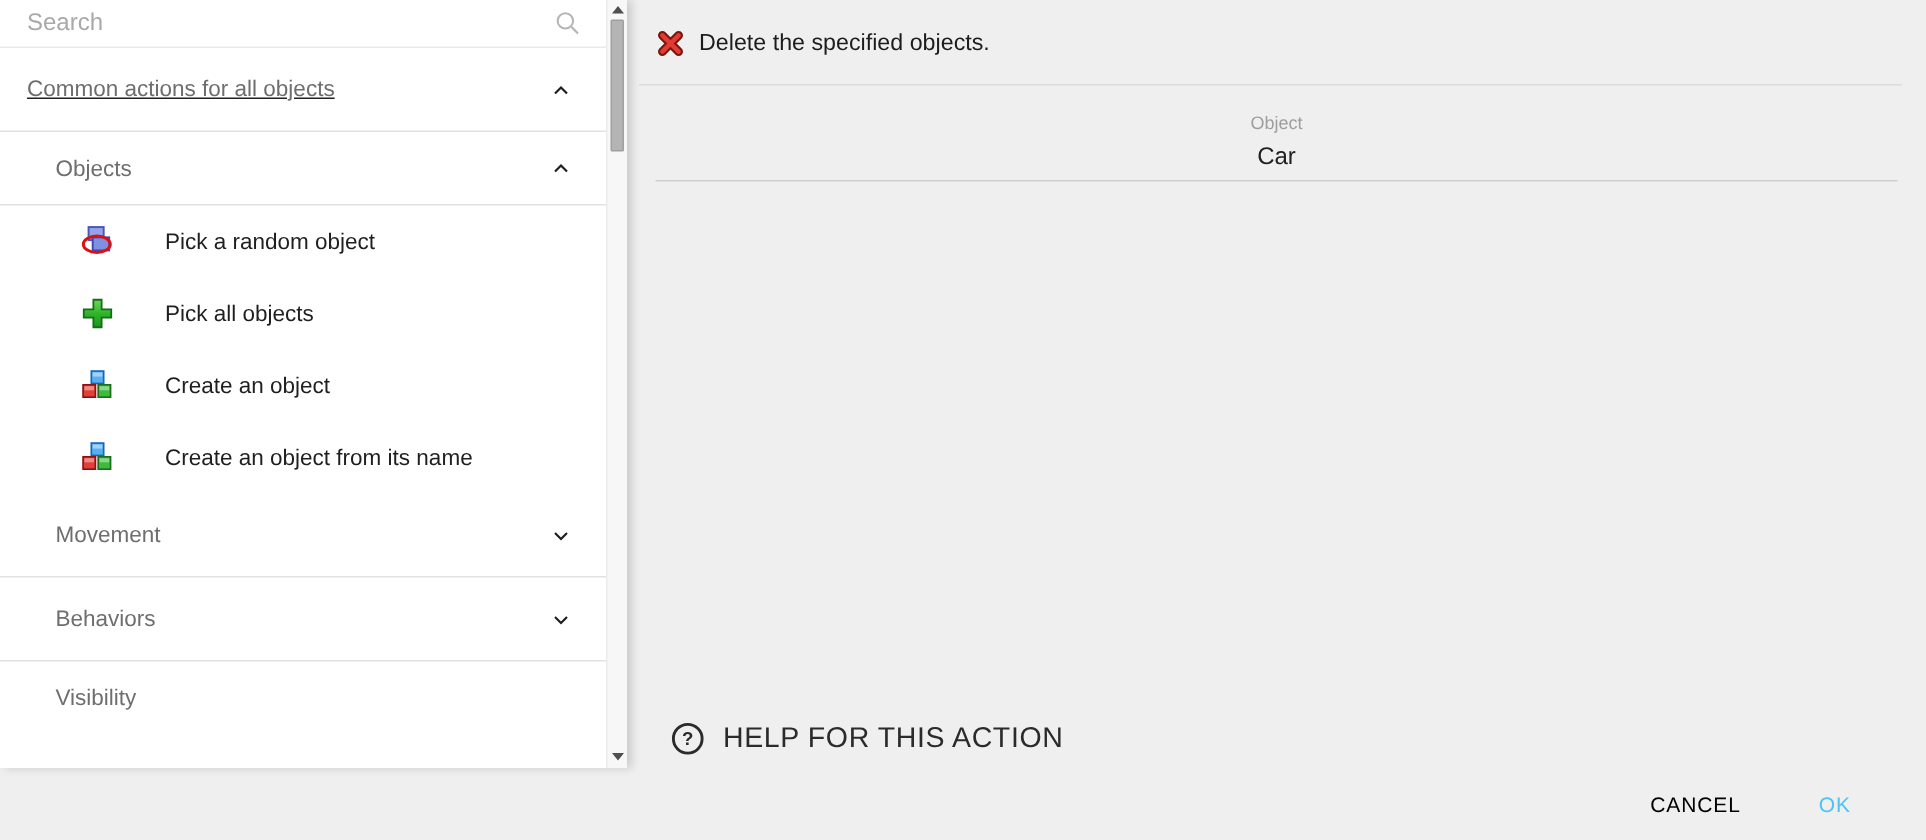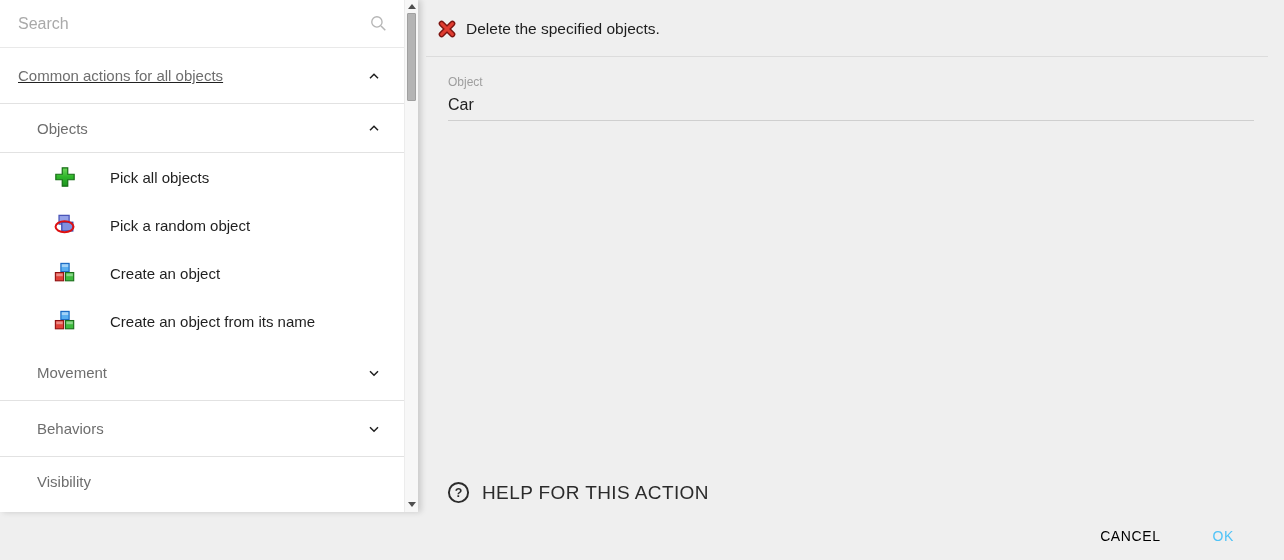--- a/index.html
+++ b/index.html
@@ -16,21 +16,21 @@
     position:absolute; left:0; top:0;
     width:418px; height:512px;
     background:#ffffff;
     box-shadow:3px 0 6px rgba(0,0,0,0.16);
     overflow:hidden;
     z-index:2;
   }
   .sidebar-list { width:404px; }
 
   .search-row {
-    height:48px;
+    height:32px;
     display:flex; align-items:center;
     border-bottom:1px solid #e9e9e9;
     padding:0 16px 0 18px;
   }
   .search-input {
     flex:1; border:none; outline:none;
     font-family:"Liberation Sans", sans-serif;
     font-size:16px; color:#424242; background:transparent;
   }
   .search-input::placeholder { color:#a9a9a9; opacity:1; }
@@ -84,21 +84,21 @@
     height:57px;
     display:flex; align-items:center;
     padding-left:19px;
   }
   .panel-header::after {
     content:""; position:absolute; bottom:0; left:8px; right:16px;
     height:1px; background:#dcdcdc;
   }
   .panel-title { margin-left:9px; font-size:15.5px; color:#1d1d1d; }
 
-  .field-block { margin:0 30px; padding-top:18px; }
+  .field-block { margin:0 19px; padding-top:18px;text-align:center; }
   .field-label { font-size:12px; color:#9e9e9e; }
   .field-value {
     margin-top:7px; padding-bottom:6px;
     font-size:16px; color:#212121;
     border-bottom:1px solid #cfcfcf;
     cursor:text;
   }
 
   .help-row {
     position:absolute; left:29px; bottom:8px;
@@ -147,47 +147,47 @@
       <svg class="chev" width="16" height="16" viewBox="0 0 24 24">
         <path d="M6 15.5 L12 9.5 L18 15.5" fill="none" stroke="#1f1f1f" stroke-width="2.2"></path>
       </svg>
     </div>
 
     <div class="cat-row cat-lvl2">
       <span class="cat-label">Objects</span>
       <svg class="chev" width="16" height="16" viewBox="0 0 24 24">
         <path d="M6 15.5 L12 9.5 L18 15.5" fill="none" stroke="#1f1f1f" stroke-width="2.2"></path>
       </svg>
+    </div>
+
+    <div class="item-row">
+      <svg class="item-icon" viewBox="0 0 24 24">
+        <rect x="5.5" y="1.5" width="11" height="9.5" fill="#95a2e8" stroke="#4a55b8" stroke-width="1.4"></rect>
+        <rect x="8.5" y="9" width="12" height="9.5" fill="#8090e0" stroke="#3c49b0" stroke-width="1.4"></rect>
+        <ellipse cx="11.5" cy="14" rx="9.8" ry="6" fill="none" stroke="#dd1111" stroke-width="2.2"></ellipse>
+      </svg>
+      <span class="item-label">Pick a random object</span>
     </div>
 
     <div class="item-row">
       <svg class="item-icon" viewBox="0 0 24 24">
         <defs>
           <linearGradient id="gplus" x1="0" y1="0" x2="0" y2="1">
             <stop offset="0" stop-color="#6fd75c"></stop>
               <stop offset="0.5" stop-color="#2eb52a"></stop>
               <stop offset="1" stop-color="#1e9420"></stop>
           </linearGradient>
         </defs>
         <path d="M9 2 h6 v7 h7 v6 h-7 v7 h-6 v-7 H2 V9 h7 z" fill="url(#gplus)" stroke="#156e15" stroke-width="1.3"></path>
       </svg>
       <span class="item-label">Pick all objects</span>
     </div>
 
     <div class="item-row">
       <svg class="item-icon" viewBox="0 0 24 24">
-        <rect x="5.5" y="1.5" width="11" height="9.5" fill="#95a2e8" stroke="#4a55b8" stroke-width="1.4"></rect>
-        <rect x="8.5" y="9" width="12" height="9.5" fill="#8090e0" stroke="#3c49b0" stroke-width="1.4"></rect>
-        <ellipse cx="11.5" cy="14" rx="9.8" ry="6" fill="none" stroke="#dd1111" stroke-width="2.2"></ellipse>
-      </svg>
-      <span class="item-label">Pick a random object</span>
-    </div>
-
-    <div class="item-row">
-      <svg class="item-icon" viewBox="0 0 24 24">
         <rect x="7.5" y="1.5" width="9" height="9" fill="#58aef0" stroke="#1565c0" stroke-width="1.2"></rect>
         <rect x="8.5" y="2.5" width="7" height="3" fill="rgba(255,255,255,0.45)"></rect>
         <rect x="1.5" y="11.5" width="9" height="9" fill="#e04038" stroke="#8e1010" stroke-width="1.2"></rect>
         <rect x="2.5" y="12.5" width="7" height="3" fill="rgba(255,255,255,0.4)"></rect>
         <rect x="12.5" y="11.5" width="9" height="9" fill="#3dbb3d" stroke="#1b6e1b" stroke-width="1.2"></rect>
         <rect x="13.5" y="12.5" width="7" height="3" fill="rgba(255,255,255,0.4)"></rect>
       </svg>
       <span class="item-label">Create an object</span>
     </div>
 

